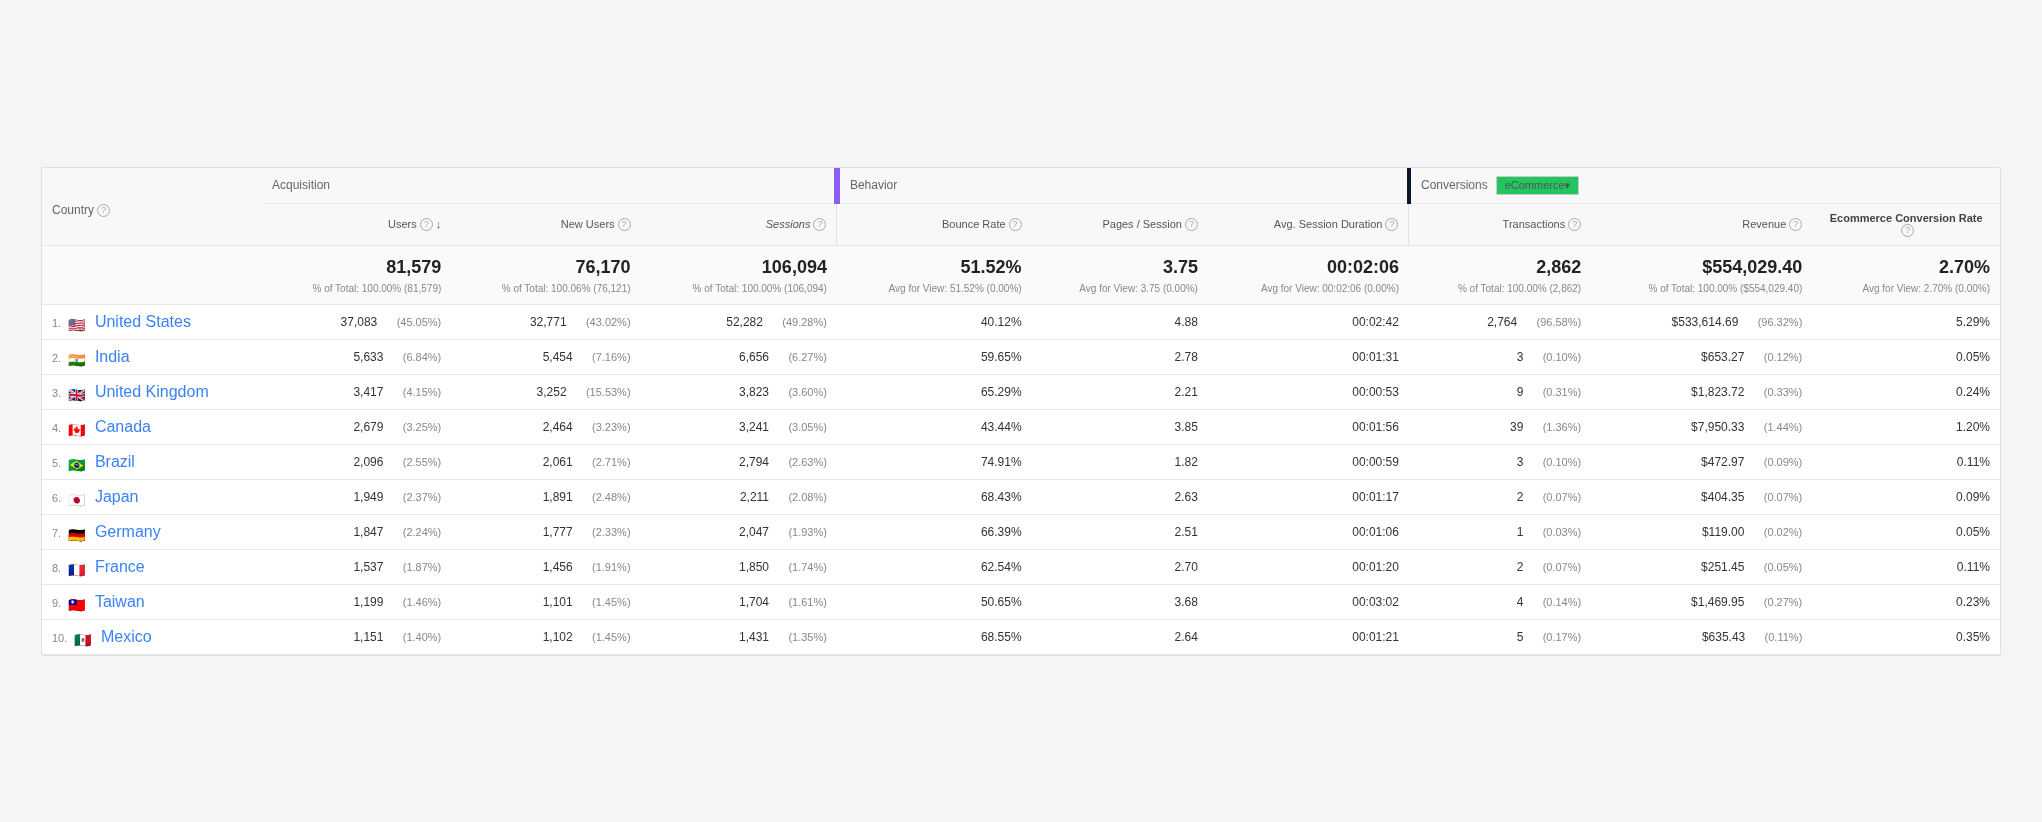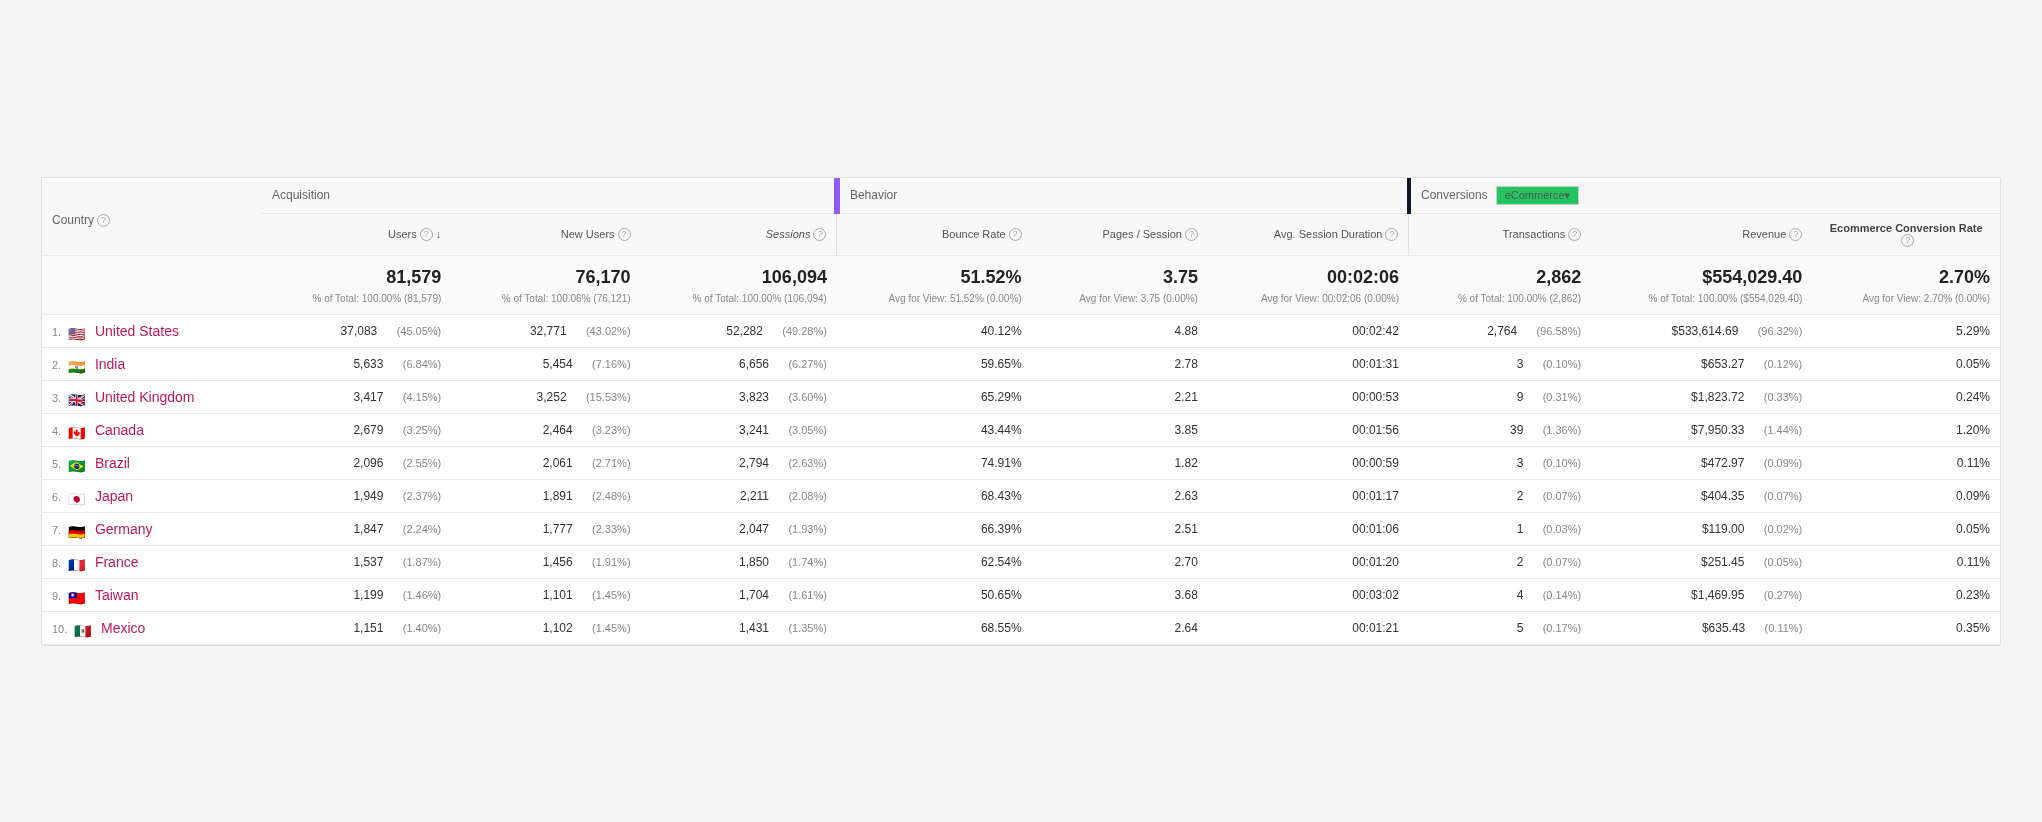--- a/index.html
+++ b/index.html
@@ -66,23 +66,23 @@
     .totals-row .sub-val {
       font-size: 10px;
       color: #888;
       display: block;
     }
     .data-row td {
       color: #333;
       font-size: 12px;
     }
     .country-link {
-      color: #be185d;
+      color: #3b82f6;
       text-decoration: none;
-      font-size: 14px;
+      font-size: 16px;
     }
     .row-num {
       color: #888;
       font-size: 11px;
       margin-right: 4px;
     }
     .bold-val {
       font-weight: normal;
     }
     .pct-val {

